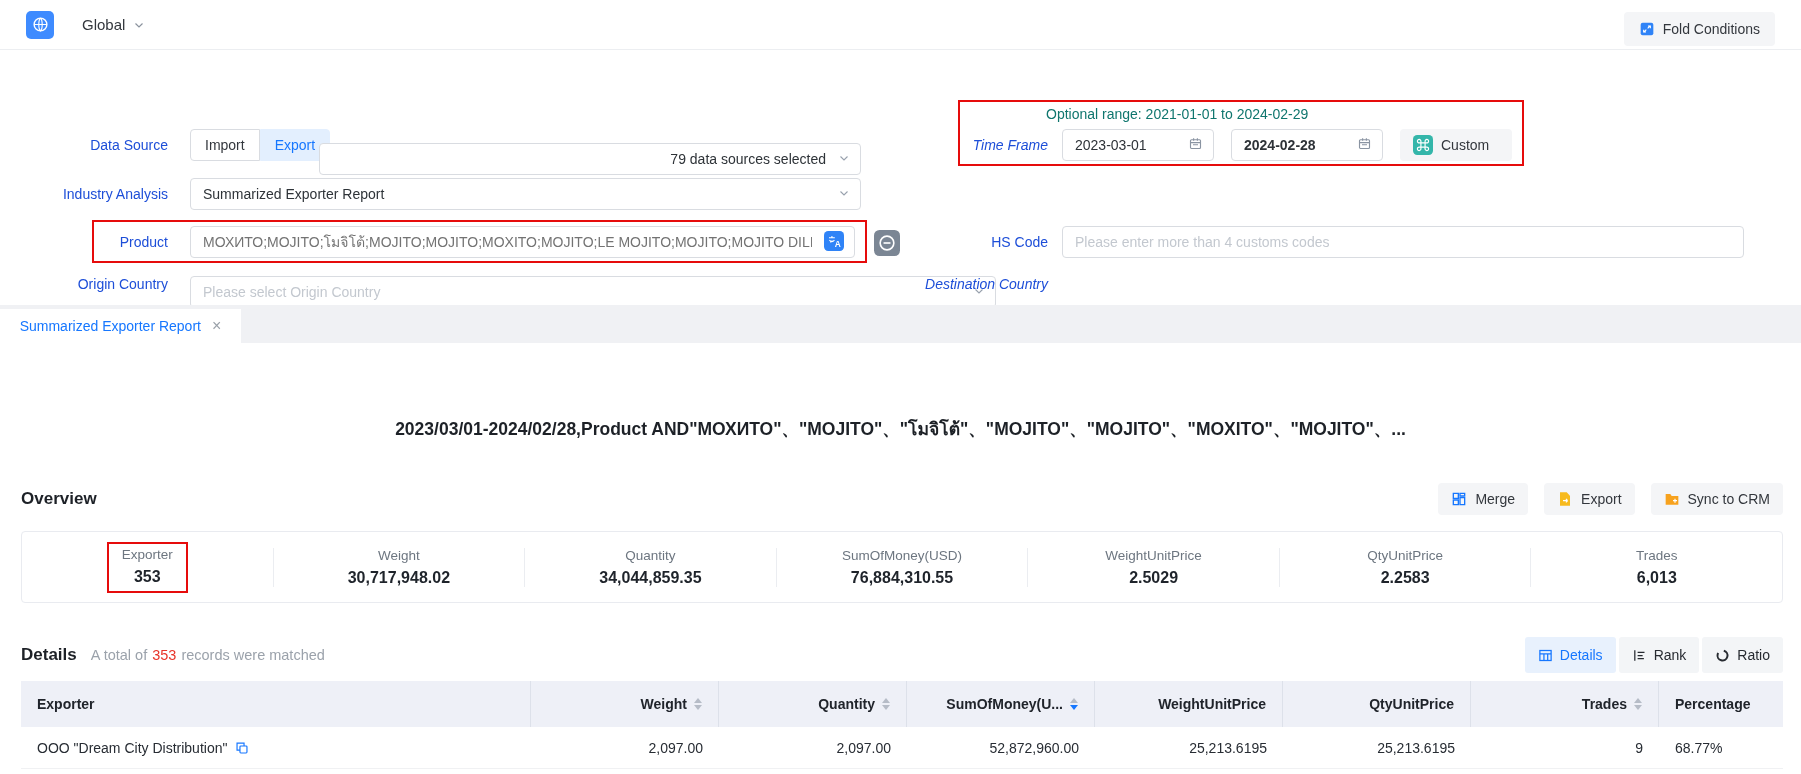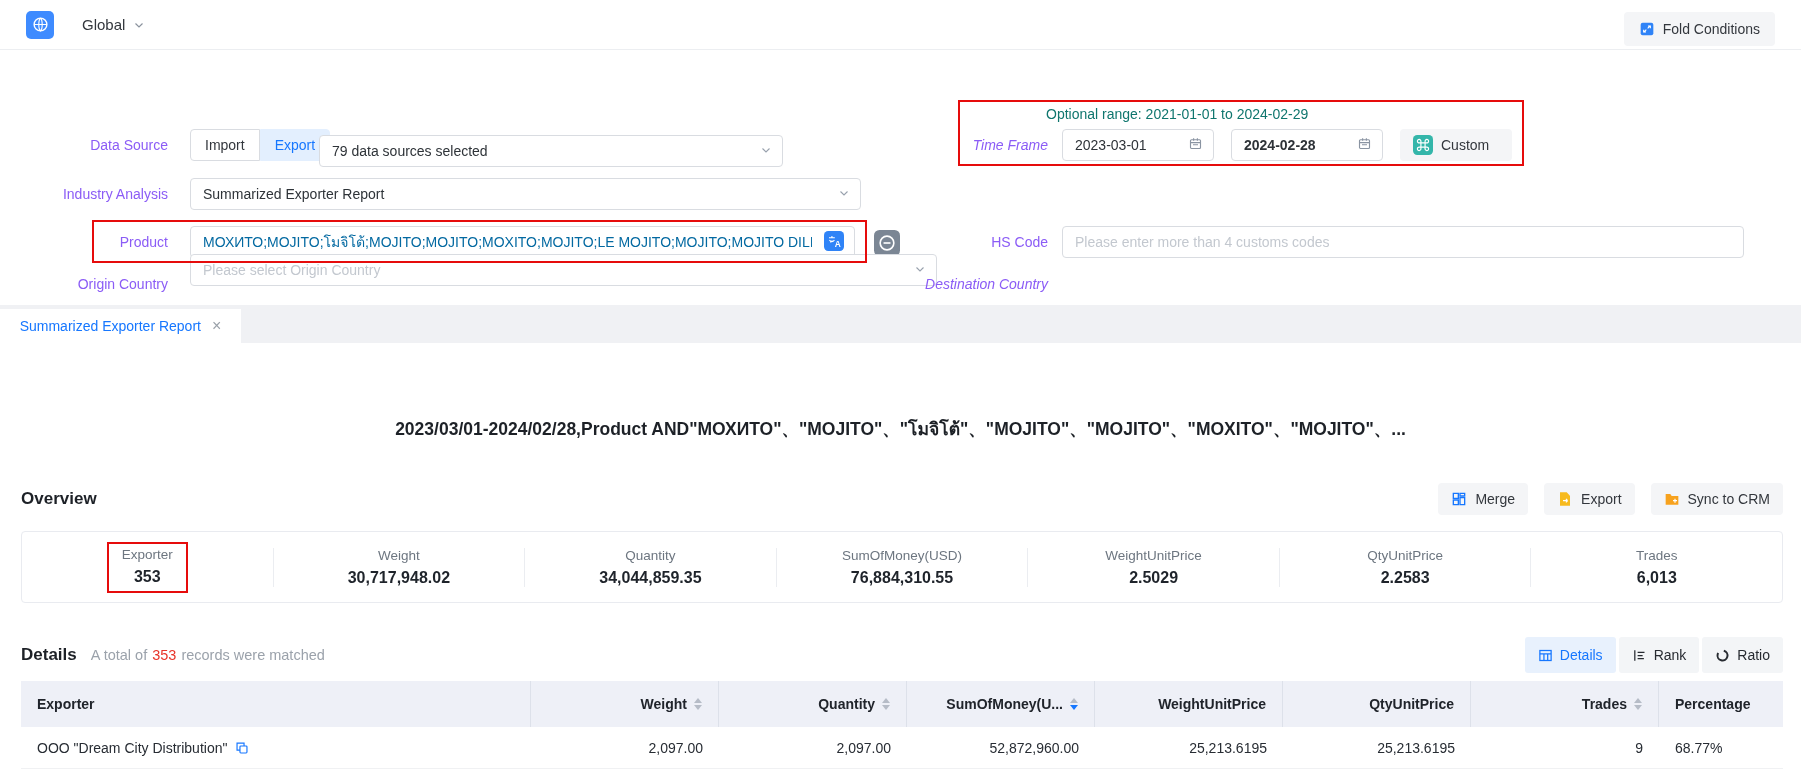--- a/index.html
+++ b/index.html
@@ -15,28 +15,28 @@
   .chev { display:inline-flex; margin-left:8px; }
   .topbar-right { margin-left:auto; display:flex; align-items:center; gap:16px;flex-direction:column; }
   .tb-btn { height:34px; background:#f4f5f7; border:none; border-radius:4px;
     padding:0 15px; font-size:14px; color:#33373d; display:flex; align-items:center;
     gap:8px; cursor:pointer; font-family:inherit; }
   .tb-divider { width:1px; height:24px; background:#e2e4e8; margin:0 6px; }
   .tb-primary { background:var(--accent,#1677ff); color:#fff; font-size:12px; padding:0 18px; height:36px; }
 
   
   .form { position:relative; height:255px; background:#fff; }
-  .flabel { position:absolute; font-size:14px; color:#8b5cf6; text-align:right; white-space:nowrap; }
+  .flabel { position:absolute; font-size:14px; color:#1d4ed8; text-align:right; white-space:nowrap; }
   .fld { position:absolute; height:32px; border:1px solid #d9dce1; border-radius:4px;
     background:#fff; display:flex; align-items:center; font-size:14px; color:#2e3338; }
   .fld .val { padding:0 12px; white-space:nowrap; overflow:hidden; flex:1; }
   .fld .ph { color:#c3c8cf; }
   .fld .dd-chev { margin-right:10px; flex:none; }
   .fld input { border:none; outline:none; flex:1; height:100%; padding:0 12px;
-    font-size:14px; font-family:inherit; color:#0369a1; background:transparent; min-width:0; }
+    font-size:14px; font-family:inherit; color:#737373; background:transparent; min-width:0; }
   .fld input::placeholder { color:#c3c8cf; }
   .toggle { position:absolute; display:flex; height:32px; }
   .tg-btn { height:32px; padding:0 14px; font-size:14px; display:flex; align-items:center;
     cursor:pointer; border:1px solid #d9dce1; background:#fff; color:#33373d;
     border-radius:4px 0 0 4px; font-family:inherit; }
   .tg-btn.sel { background:#e3effe; color:var(--accent,#1677ff); border:1px solid #e3effe;
     border-radius:0 4px 4px 0; }
   .sq-icon { width:20px; height:20px; flex:none; }
   .gray-iconbtn { position:absolute; width:26px; height:26px; border:none; background:transparent;
     padding:0; cursor:pointer; }
@@ -152,21 +152,21 @@
   </div>
 </div>
 
 <div class="form">
 
   <div class="flabel" style="left:0;top:87px;width:168px;">Data Source</div>
   <div class="toggle" style="left:190px;top:79px;">
     <button class="tg-btn">Import</button>
     <button class="tg-btn sel">Export</button>
   </div>
-  <div class="fld" style="left:319px;top:85px;width:464px;">
+  <div class="fld" style="left:319px;top:93px;width:542px;text-align:right;">
     <span class="val">79 data sources selected</span>
     <span class="dd-chev"><svg width="12" height="12" viewBox="0 0 24 24" fill="none" stroke="#98a1ad" stroke-width="2.2">
           <path d="M5 9l7 7 7-7"></path>
         </svg></span>
   </div>
 
   <div class="opt-range" style="left:1046px;top:56px;">Optional range:  2021-01-01 to 2024-02-29</div>
   <div class="flabel" style="left:898px;top:87px;width:150px;font-style:italic;">Time Frame</div>
   <div class="fld" style="left:1062px;top:79px;width:152px;">
     <span class="val">2023-03-01</span>
@@ -216,21 +216,21 @@
         <path d="M8.8 12h6.4" stroke="#fff" stroke-width="1.5"></path>
       </svg>
   </button>
 
   <div class="flabel" style="left:898px;top:184px;width:150px;">HS Code</div>
   <div class="fld" style="left:1062px;top:176px;width:682px;">
     <input placeholder="Please enter more than 4 customs codes" style="">
   </div>
 
   <div class="flabel" style="left:0;top:226px;width:168px;">Origin Country</div>
-  <div class="fld" style="left:190px;top:204px;width:747px;">
+  <div class="fld" style="left:190px;top:226px;width:806px;">
     <span class="val ph">Please select Origin Country</span>
     <span class="dd-chev"><svg width="12" height="12" viewBox="0 0 24 24" fill="none" stroke="#98a1ad" stroke-width="2.2">
           <path d="M5 9l7 7 7-7"></path>
         </svg></span>
   </div>
   <div class="flabel" style="left:898px;top:226px;width:150px;font-style:italic;">Destination Country</div>
 
   <div class="cb-row">
     <div class="cb-item">
       <span class="cb-box">

